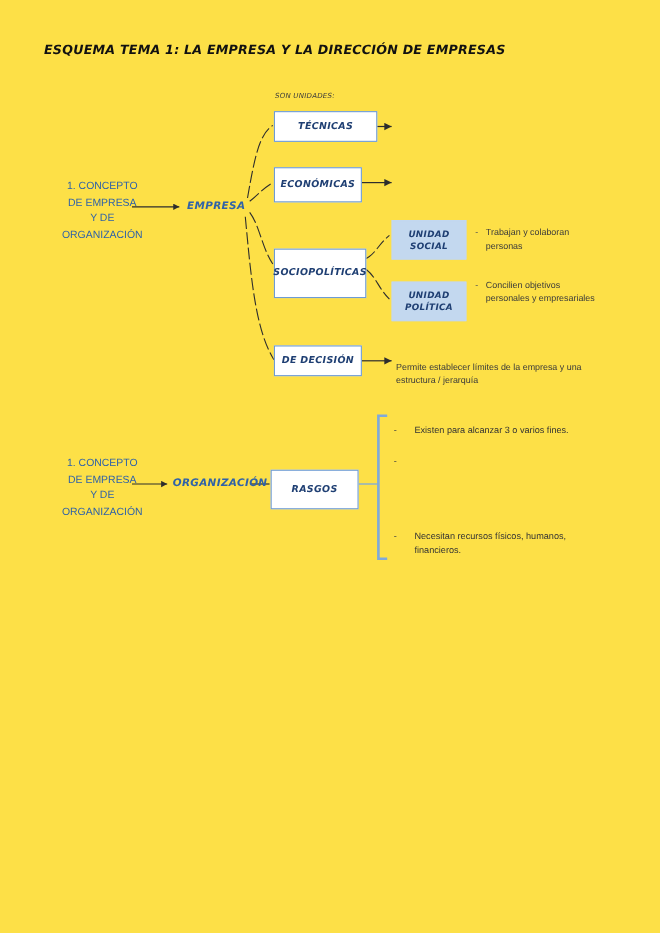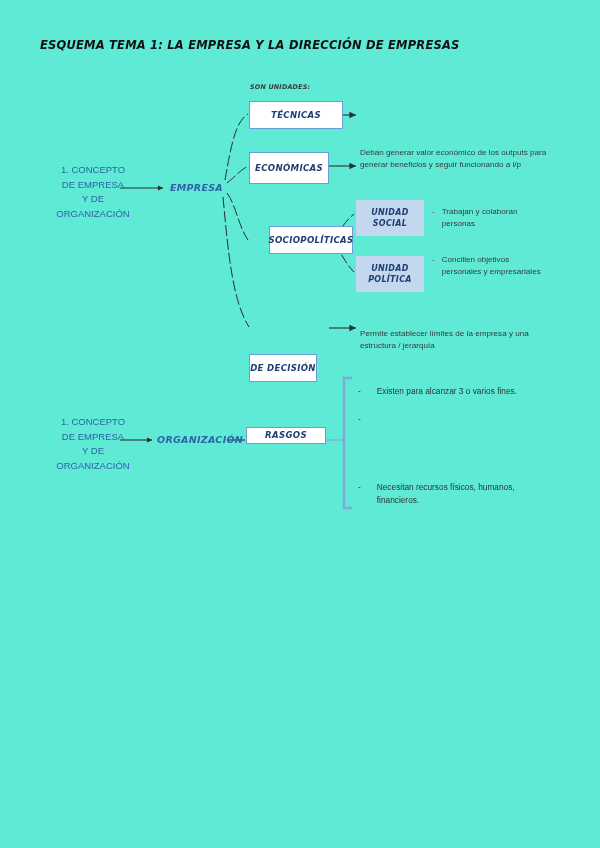--- a/index.html
+++ b/index.html
@@ -10,21 +10,21 @@
   body {
     width: 600px;
     height: 848px;
     position: relative;
     font-family: "Liberation Sans", sans-serif;
     overflow: hidden;
   }
   .page {
     position: absolute;
     inset: 0;
-    background: #5eead4;
+    background: #fde047;
   }
 
   
   .title {
     position: absolute;
     left: 40px;
     top: 38px;
     font-family: "DejaVu Sans", sans-serif;
     font-size: 11.5px;
     font-weight: bold;
@@ -81,21 +81,21 @@
     border-color: #c3d8ef;
     color: #1f3f73;
     font-size: 8px;
   }
 
   
   .caption {
     position: absolute;
     font-family: "DejaVu Sans", sans-serif;
     font-style: italic;
-    font-weight: bold;
+    font-weight: normal;
     font-size: 6.4px;
     color: #3b3b3b;
     letter-spacing: 0.2px;
     white-space: nowrap;
   }
 
   
   .desc {
     position: absolute;
     font-family: "Liberation Sans", sans-serif;
@@ -190,55 +190,54 @@
     <div class="l1">ORGANIZACIÓN</div>
   </div>
 
   <div class="node-label hand" style="left:170px; top:182px;">EMPRESA</div>
 
   <div class="caption" style="left:250px; top:83px;">SON UNIDADES:</div>
 
   <div class="box" style="left:249px; top:101px; width:94px; height:28px;">TÉCNICAS</div>
 
   <div class="box" style="left:249px; top:152px; width:80px; height:32px;">ECONÓMICAS</div>
-  <div class="desc" style="left:360px; top:147px; width:196px;">Deban generar valor económico de los outputs para generar beneficios y seguir funcionando a l/p</div>
-
-  <div class="box" style="left:249px; top:226px; width:84px; height:28px;margin-left:20px;">SOCIOPOLÍTICAS</div>
+
+  <div class="box" style="left:249px; top:226px; width:84px; height:45px;">SOCIOPOLÍTICAS</div>
 
   <div class="box filled" style="left:356px; top:200px; width:68px; height:36px; flex-direction:column;">
     <span>UNIDAD</span>
     <span>SOCIAL</span>
   </div>
   <div class="bullet-row" style="left:432px; top:206px; width:120px;">
     <span class="mk">-</span>
     <span>Trabajan y colaboran personas</span>
   </div>
 
   <div class="box filled" style="left:356px; top:256px; width:68px; height:36px; flex-direction:column;">
     <span>UNIDAD</span>
     <span>POLÍTICA</span>
   </div>
   <div class="bullet-row" style="left:432px; top:254px; width:118px;">
     <span class="mk">-</span>
     <span>Concilien objetivos personales y empresariales</span>
   </div>
 
-  <div class="box" style="left:249px; top:314px; width:68px; height:28px;margin-top:40px;">DE DECISIÓN</div>
+  <div class="box" style="left:249px; top:314px; width:80px; height:28px;">DE DECISIÓN</div>
   <div class="desc" style="left:360px; top:328px; width:196px;">Permite establecer límites de la empresa y una estructura / jerarquía</div>
 
   <div class="concept-block" style="left:28px; top:415px;">
     <div class="l1">1.  CONCEPTO</div>
     <div class="l1">DE EMPRESA</div>
     <div class="l1">Y DE</div>
     <div class="l1">ORGANIZACIÓN</div>
   </div>
 
   <div class="node-label hand" style="left:157px; top:434px;">ORGANIZACIÓN</div>
 
-  <div class="box" style="left:246px; top:427px; width:80px; height:17px;">RASGOS</div>
+  <div class="box" style="left:246px; top:427px; width:80px; height:36px;">RASGOS</div>
 
   <div class="list-row" style="left:358px; top:385px; width:198px;">
     <span class="dash">-</span>
     <span class="txt">Existen para alcanzar 3 o varios fines.</span>
   </div>
 
   <div class="list-row" style="left:358px; top:413px; width:170px;">
     <span class="dash">-</span>
   </div>
 

